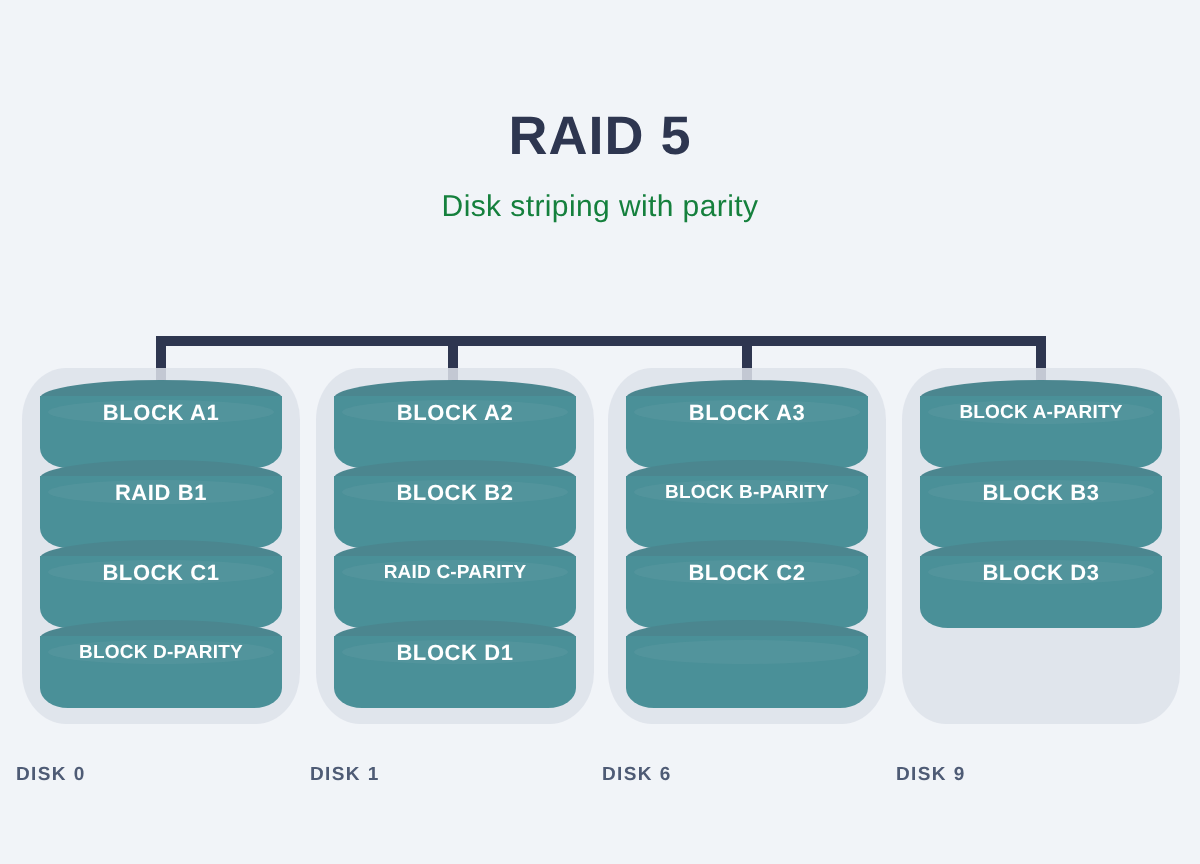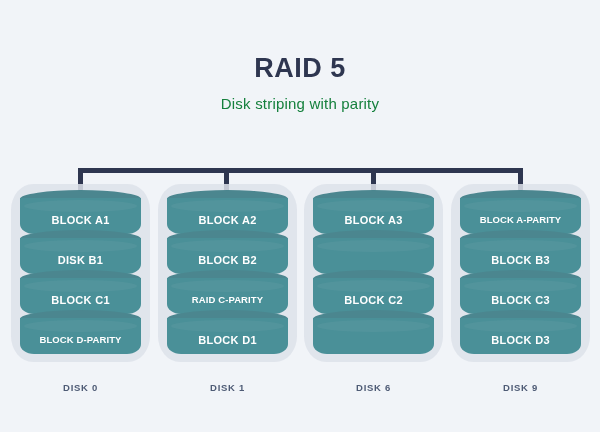--- a/index.html
+++ b/index.html
@@ -126,41 +126,41 @@
     top: 10px;
     width: 113px;
     height: 12px;
     background: #55969e;
     border-radius: 50% / 50%;
     opacity: 0.75;
   }
   .block .label {
     position: absolute;
     left: 0;
-    top: 19px;
+    top: 6px;
     width: 121px;
     text-align: center;
     color: #ffffff;
     font-size: 11px;
     font-weight: bold;
     letter-spacing: 0.3px;
     line-height: 22px;
     z-index: 3;
   }
   .block .label.small {
     font-size: 9.5px;
     letter-spacing: 0.1px;
   }
 
   
   .disk-caption {
     position: absolute;
     top: 198px;
     width: 145px;
-    text-align: center;
+    text-align: left;
     font-size: 9.5px;
     font-weight: bold;
     color: #4e5b75;
     letter-spacing: 0.7px;
   }
 </style>
 </head>
 <body>
 
 <div class="canvas">
@@ -183,21 +183,21 @@
           <div class="block">
             <div class="cap"></div>
             <div class="body"></div>
             <div class="cap-shine"></div>
             <div class="label">BLOCK A1</div>
           </div>
           <div class="block">
             <div class="cap"></div>
             <div class="body"></div>
             <div class="cap-shine"></div>
-            <div class="label">DISK B1</div>
+            <div class="label">RAID B1</div>
           </div>
           <div class="block">
             <div class="cap"></div>
             <div class="body"></div>
             <div class="cap-shine"></div>
             <div class="label">BLOCK C1</div>
           </div>
           <div class="block">
             <div class="cap"></div>
             <div class="body"></div>
@@ -243,20 +243,21 @@
           <div class="block">
             <div class="cap"></div>
             <div class="body"></div>
             <div class="cap-shine"></div>
             <div class="label">BLOCK A3</div>
           </div>
           <div class="block">
             <div class="cap"></div>
             <div class="body"></div>
             <div class="cap-shine"></div>
+            <div class="label small">BLOCK B-PARITY</div>
           </div>
           <div class="block">
             <div class="cap"></div>
             <div class="body"></div>
             <div class="cap-shine"></div>
             <div class="label">BLOCK C2</div>
           </div>
           <div class="block">
             <div class="cap"></div>
             <div class="body"></div>
@@ -277,26 +278,20 @@
           <div class="block">
             <div class="cap"></div>
             <div class="body"></div>
             <div class="cap-shine"></div>
             <div class="label">BLOCK B3</div>
           </div>
           <div class="block">
             <div class="cap"></div>
             <div class="body"></div>
             <div class="cap-shine"></div>
-            <div class="label">BLOCK C3</div>
-          </div>
-          <div class="block">
-            <div class="cap"></div>
-            <div class="body"></div>
-            <div class="cap-shine"></div>
             <div class="label">BLOCK D3</div>
           </div>
         </div>
         <div class="disk-caption">DISK 9</div>
       </div>
     </div>
 
 </div>
 
 </body></html>

